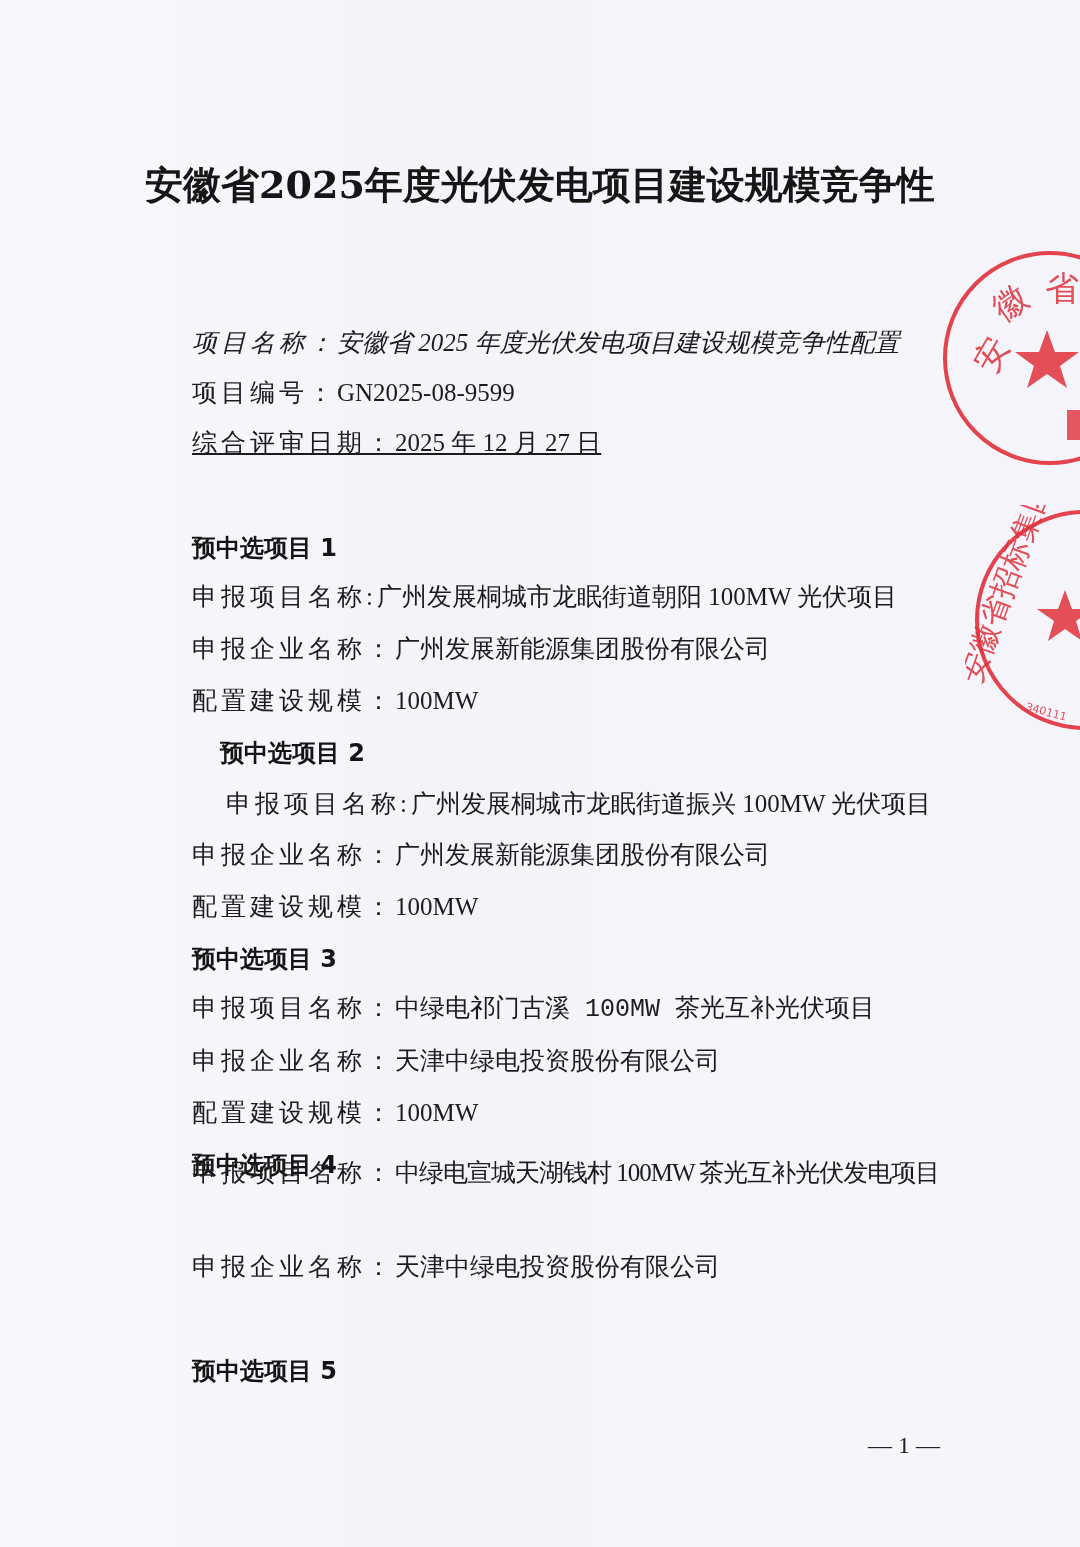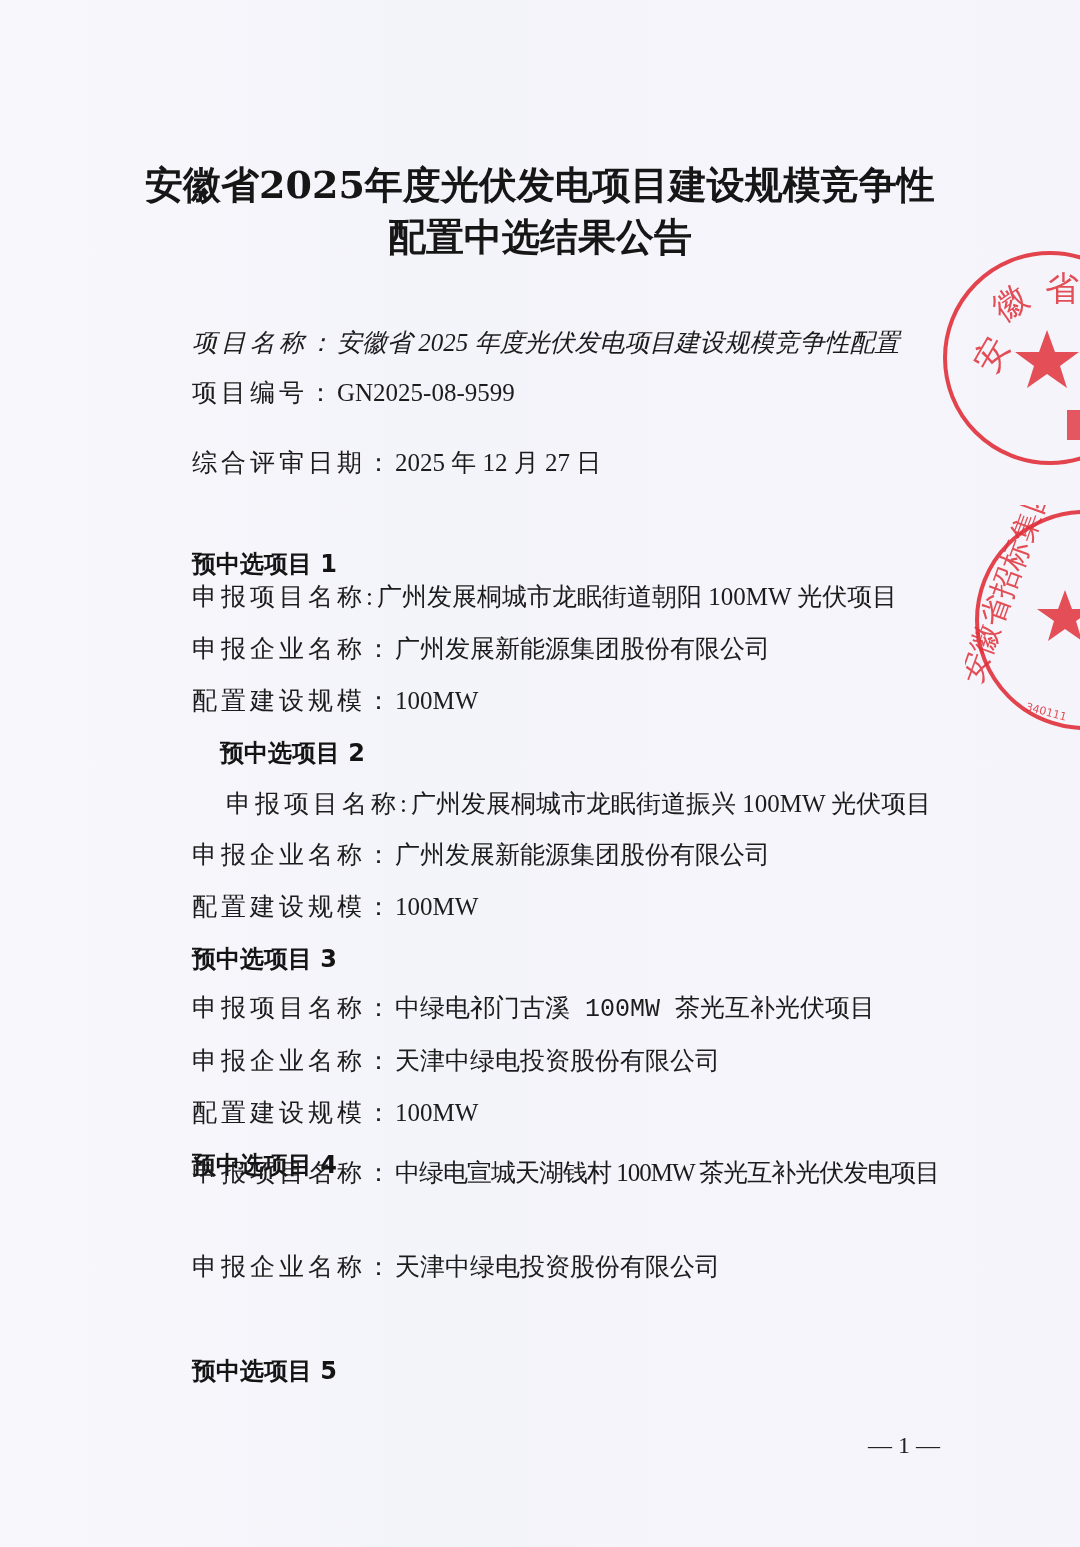--- a/index.html
+++ b/index.html
@@ -65,33 +65,32 @@
     .stamp {
       position: absolute;
     }
   </style>
 </head>
 <body>
 
 <div class="page">
 
   <div class="title l1">安徽省2025年度光伏发电项目建设规模竞争性</div>
-  <div class="title l2">配置中选结果公告</div>
 
   <div class="line" style="top:328px;font-style:italic;">
     <span class="lbl">项目名称：</span><span>安徽省 2025 年度光伏发电项目建设规模竞争性配置</span>
   </div>
   <div class="line" style="top:378px;">
     <span class="lbl">项目编号：</span><span>GN2025-08-9599</span>
   </div>
-  <div class="line" style="top:448px;">
+  <div class="line" style="top:428px;text-decoration:underline;">
     <span class="lbl">综合评审日期：</span><span>2025 年 12 月 27 日</span>
   </div>
 
-  <div class="heading" style="top:533px;margin-top:16px;">预中选项目 1</div>
+  <div class="heading" style="top:533px;">预中选项目 1</div>
   <div class="line" style="top:582px;">
     <span class="lbl">申报项目名称:</span><span>广州发展桐城市龙眠街道朝阳 100MW 光伏项目</span>
   </div>
   <div class="line" style="top:634px;">
     <span class="lbl">申报企业名称：</span><span>广州发展新能源集团股份有限公司</span>
   </div>
   <div class="line" style="top:686px;">
     <span class="lbl">配置建设规模：</span><span>100MW</span>
   </div>
 

